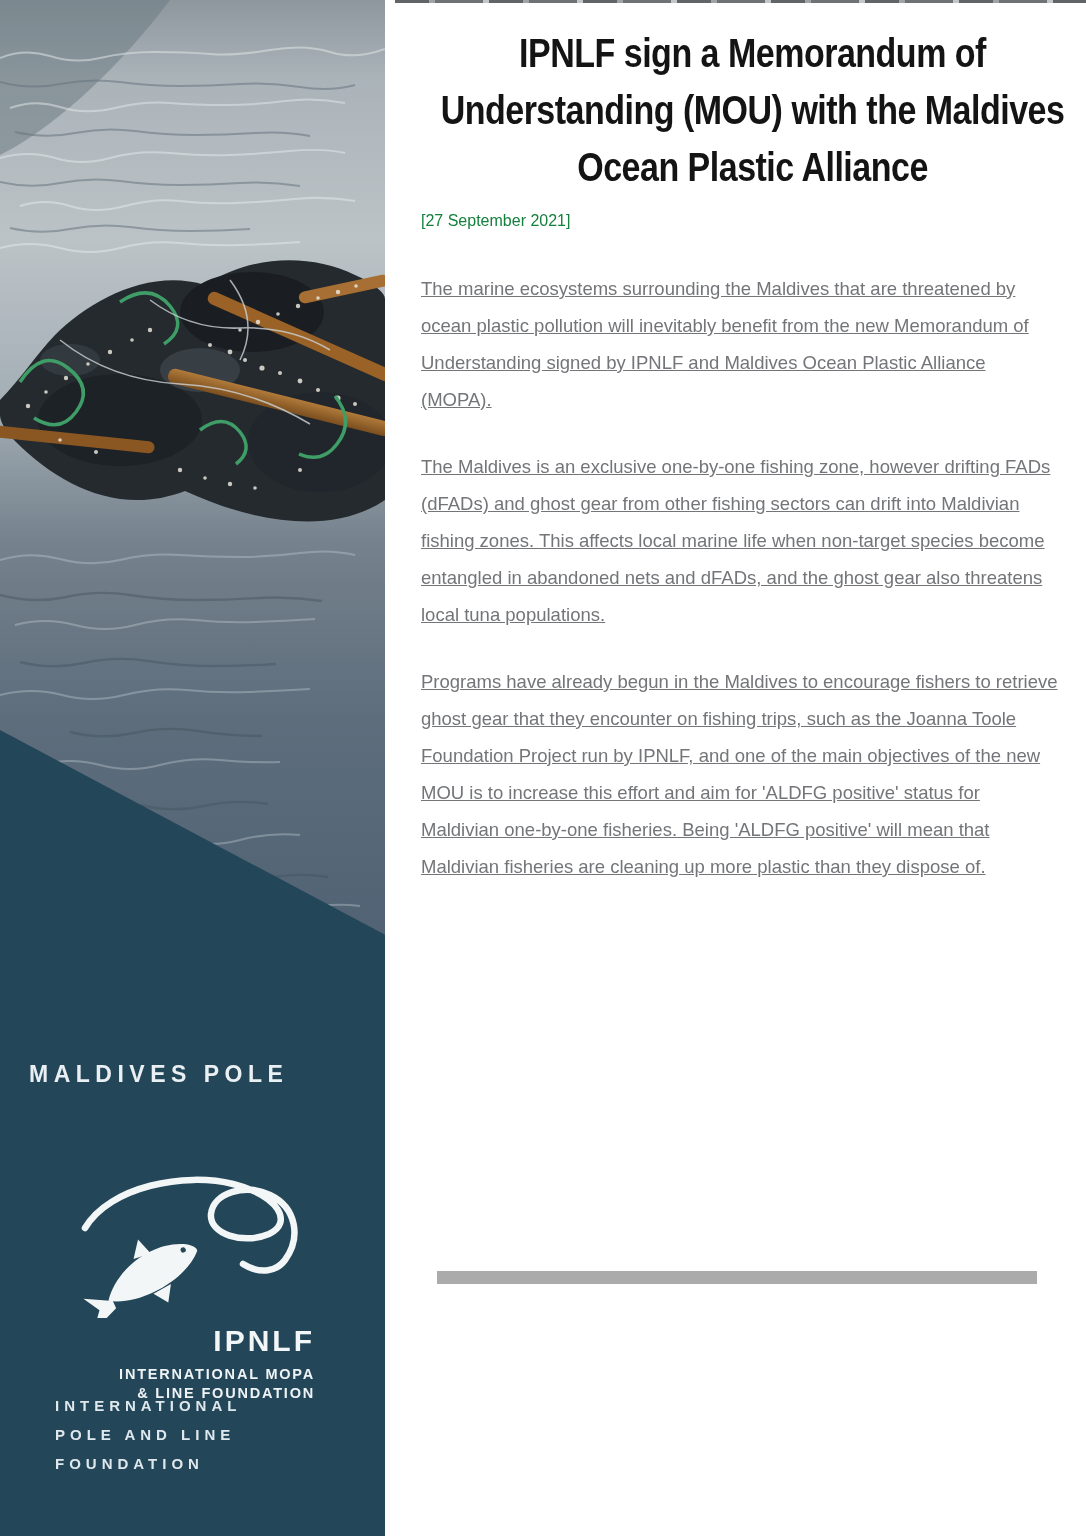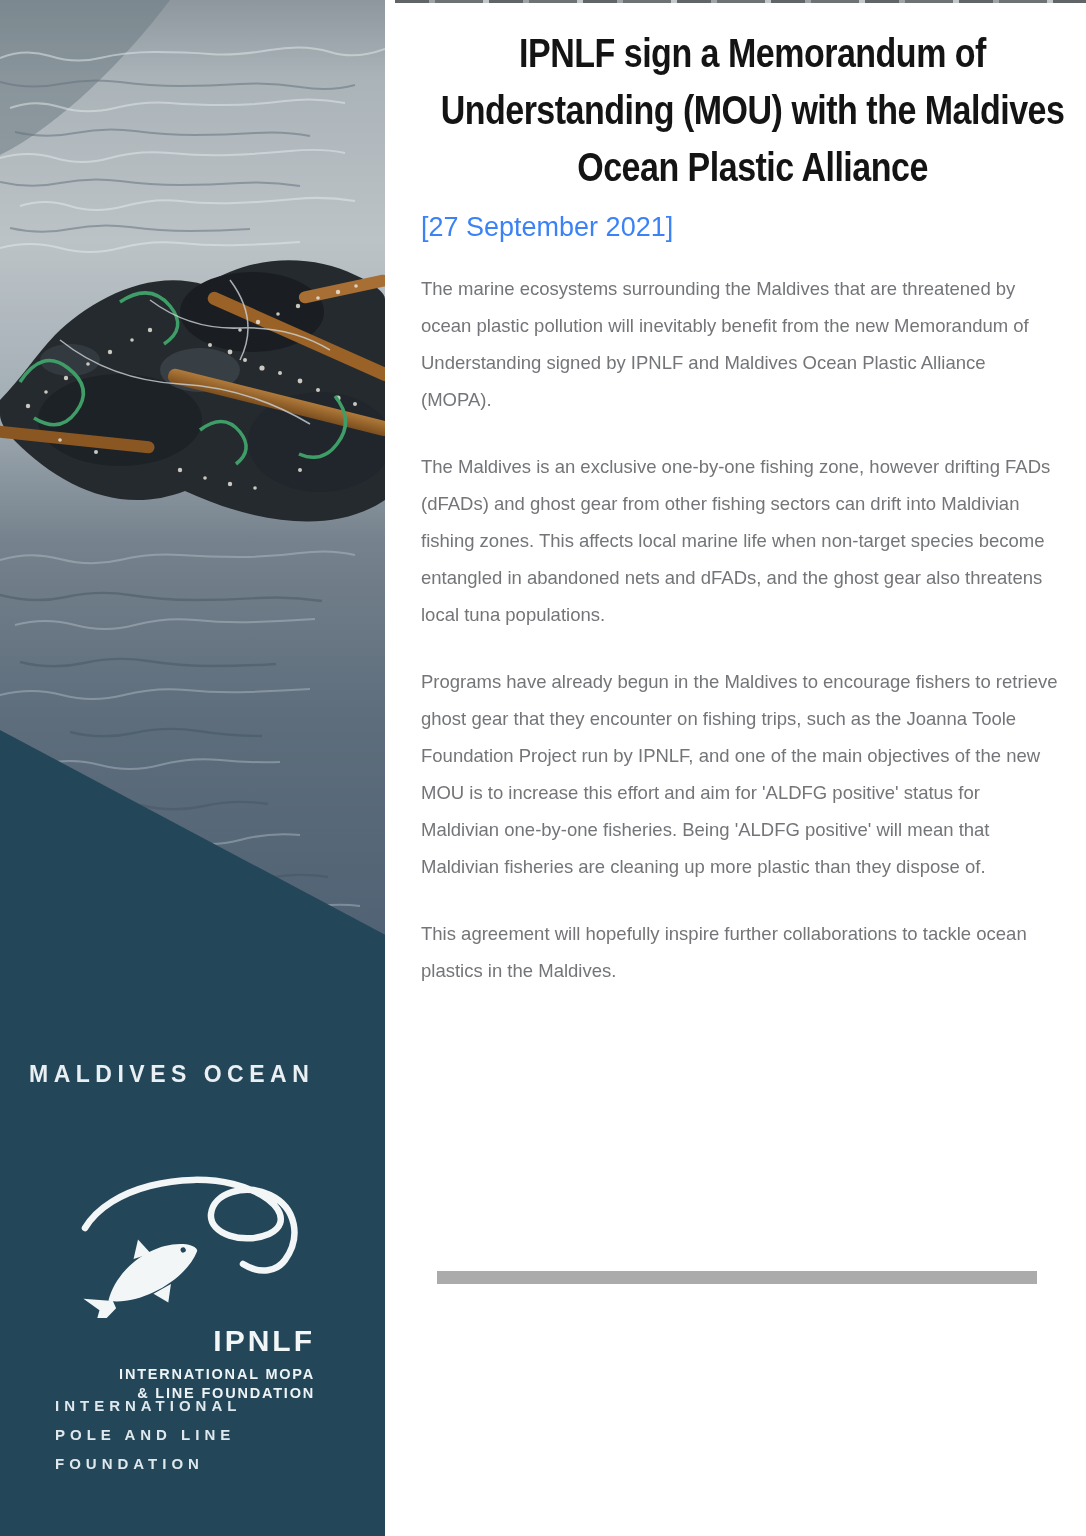--- a/index.html
+++ b/index.html
@@ -30,24 +30,24 @@
                  letter-spacing:5px;line-height:29px;color:#dfe8ed;}
 
   
   .right-col{position:absolute;left:385px;top:0;width:735px;height:1536px;background:#ffffff;border-radius:24px;}
   .top-strip{position:absolute;left:10px;top:0;width:691px;height:3px;opacity:.85;
              background:repeating-linear-gradient(90deg,#46494b 0 34px,#8f9395 34px 40px,#55595b 40px 88px,#b9bdbf 88px 94px);}
 
   .title{position:absolute;left:0;top:24px;width:100%;text-align:center;color:#141414;font-weight:bold;}
   .title-line{font-size:34px;letter-spacing:-0.5px;line-height:57px;white-space:nowrap;transform:scaleY(1.22);}
 
-  .date{position:absolute;left:36px;top:212px;font-size:27px;color:#3b82f6;}
+  .date{position:absolute;left:36px;top:212px;font-size:16px;color:#15803d;}
 
   .paras{position:absolute;left:36px;top:270px;width:640px;}
-  .paras p{margin:0 0 30px 0;font-size:18.5px;line-height:37px;color:#737578;}
+  .paras p{margin:0 0 30px 0;font-size:18.5px;line-height:37px;color:#737578;text-decoration:underline;}
 
   .divider{position:absolute;left:52px;top:1271px;width:600px;height:13px;background:#ababab;}
 </style>
 </head>
 <body>
 
 <div class="page">
 
   <div class="left-col">
 
@@ -158,21 +158,21 @@
           <path d="M140 805 q32 8 64 1 t64 -2"></path>
           <path d="M200 878 q32 8 64 1 t64 -2"></path>
         </g>
       </svg>
     </div>
 
     <div class="teal-panel">
 
 
       <div class="mopa-heading">
-        <div>MALDIVES OCEAN</div>
+        <div>MALDIVES POLE</div>
       </div>
 
       <div class="ipnlf-logo">
         <svg width="250" height="150" viewBox="0 0 250 150">
           <path d="M20 60 C45 18 120 4 168 16 C215 28 228 55 204 66 C178 77 144 66 146 46 C148 25 180 15 205 27 C232 40 236 70 220 92 C212 103 196 107 178 96" fill="none" stroke="#f2f6f7" stroke-width="6.5" stroke-linecap="round"></path>
           <g transform="translate(28,58) rotate(-24 70 45)" fill="#f2f6f7">
             <path d="M8 50 C30 22 75 14 102 30 C109 35 111 39 109 41 C88 62 36 68 8 50 Z"></path>
             <path d="M12 52 L-14 38 L-4 55 L-18 72 L12 60 Z"></path>
             <path d="M48 22 L60 6 L66 24 Z"></path>
             <path d="M52 62 L62 76 L72 60 Z"></path>
@@ -204,19 +204,18 @@
       <div class="title-line">Understanding (MOU) with the Maldives</div>
       <div class="title-line">Ocean Plastic Alliance</div>
     </h1>
 
     <div class="date">[27 September 2021]</div>
 
     <div class="paras">
       <p>The marine ecosystems surrounding the Maldives that are threatened by ocean plastic pollution will inevitably benefit from the new Memorandum of Understanding signed by IPNLF and Maldives Ocean Plastic Alliance (MOPA).</p>
       <p>The Maldives is an exclusive one-by-one fishing zone, however drifting FADs (dFADs) and ghost gear from other fishing sectors can drift into Maldivian fishing zones. This affects local marine life when non-target species become entangled in abandoned nets and dFADs, and the ghost gear also threatens local tuna populations.</p>
       <p>Programs have already begun in the Maldives to encourage fishers to retrieve ghost gear that they encounter on fishing trips, such as the Joanna Toole Foundation Project run by IPNLF, and one of the main objectives of the new MOU is to increase this effort and aim for 'ALDFG positive' status for Maldivian one-by-one fisheries. Being 'ALDFG positive' will mean that Maldivian fisheries are cleaning up more plastic than they dispose of.</p>
-      <p>This agreement will hopefully inspire further collaborations to tackle ocean plastics in the Maldives.</p>
     </div>
 
     <div class="divider"></div>
 
   </div>
 </div>
 
 </body></html>

